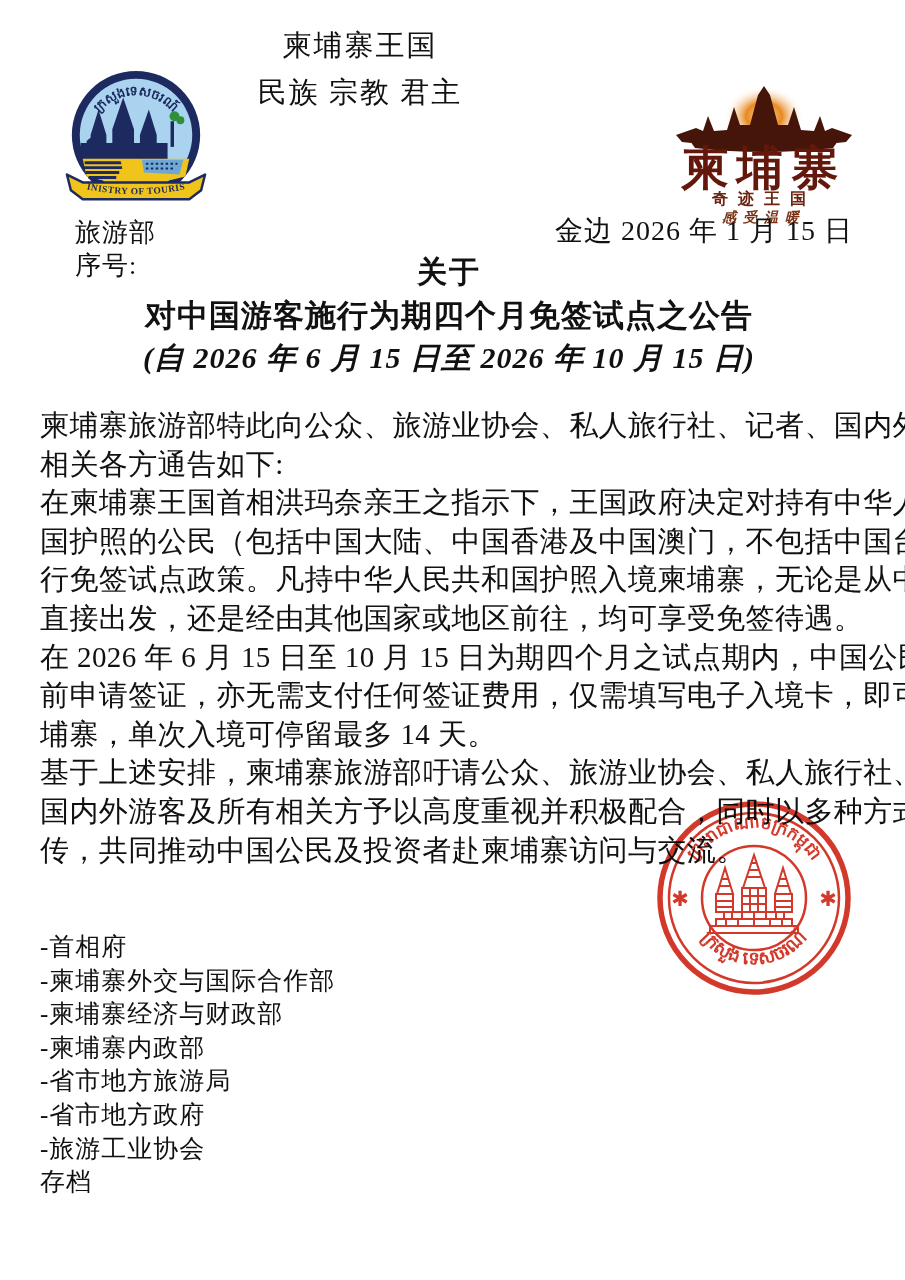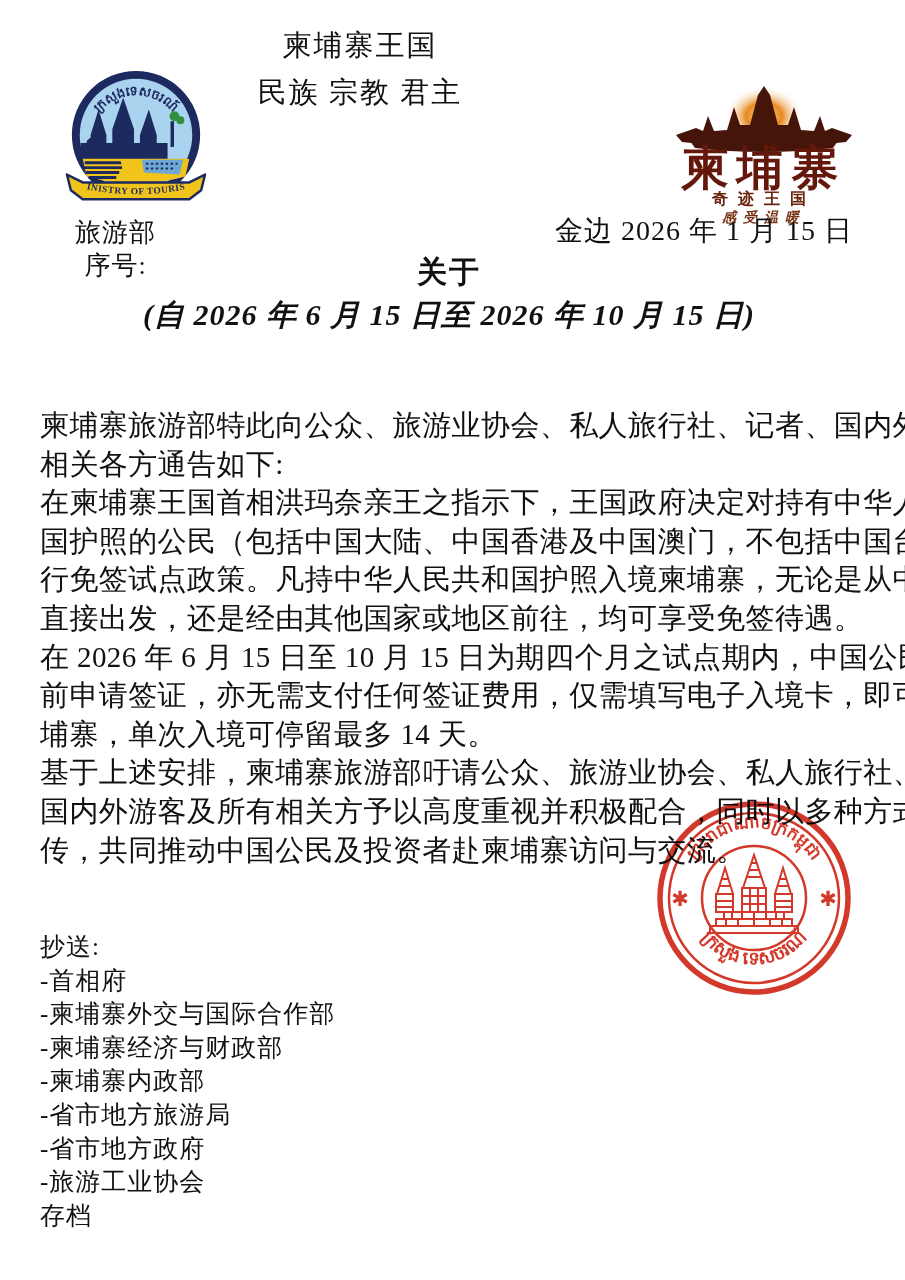--- a/index.html
+++ b/index.html
@@ -14,21 +14,21 @@
   .kingdom-header{
     position:absolute;top:22px;left:0;width:720px;
     text-align:center;
     font-size:29px;line-height:47px;
     letter-spacing:2px;
   }
   .ministry-emblem{position:absolute;left:57px;top:64px;width:158px;height:150px;}
   .tourism-logo{position:absolute;left:648px;top:80px;width:232px;height:148px;}
   .dept-block{
     position:absolute;left:75px;top:216px;
-    font-size:26px;line-height:33px;letter-spacing:1px;text-align:center;
+    font-size:26px;line-height:33px;letter-spacing:1px;
   }
   .date-line{
     position:absolute;top:212px;right:52px;
     font-size:28px;letter-spacing:1px;
   }
   .title-block{
     position:absolute;top:250px;left:0;width:898px;
     text-align:center;font-weight:bold;
   }
   .title-block .t1{font-size:30px;line-height:44px;letter-spacing:2px;}
@@ -111,40 +111,40 @@
 
 <div class="dept-block">
   <div>旅游部</div>
   <div>序号:</div>
 </div>
 
 <div class="date-line">金边  2026 年 1 月 15 日</div>
 
 <div class="title-block">
   <div class="t1">关于</div>
+  <div class="t2">对中国游客施行为期四个月免签试点之公告</div>
   <div class="t3">(自 2026 年 6 月 15 日至 2026 年 10 月 15 日)</div>
 </div>
 
 <div class="body-text">
   <div class="line">柬埔寨旅游部特此向公众、旅游业协会、私人旅行社、记者、国内外游客及</div>
   <div class="line">相关各方通告如下:</div>
   <div class="line">在柬埔寨王国首相洪玛奈亲王之指示下，王国政府决定对持有中华人民共和</div>
   <div class="line">国护照的公民（包括中国大陆、中国香港及中国澳门，不包括中国台湾）施</div>
   <div class="line">行免签试点政策。凡持中华人民共和国护照入境柬埔寨，无论是从中国境内</div>
   <div class="line">直接出发，还是经由其他国家或地区前往，均可享受免签待遇。</div>
   <div class="line">在 2026 年 6 月 15 日至 10 月 15 日为期四个月之试点期内，中国公民无需提</div>
   <div class="line">前申请签证，亦无需支付任何签证费用，仅需填写电子入境卡，即可入境柬</div>
   <div class="line">埔寨，单次入境可停留最多 14 天。</div>
   <div class="line">基于上述安排，柬埔寨旅游部吁请公众、旅游业协会、私人旅行社、记者、</div>
   <div class="line">国内外游客及所有相关方予以高度重视并积极配合，同时以多种方式广泛宣</div>
   <div class="line">传，共同推动中国公民及投资者赴柬埔寨访问与交流。</div>
 </div>
 
 <div class="cc-block">
-  <div>抄送:</div>
   <div>-首相府</div>
   <div>-柬埔寨外交与国际合作部</div>
   <div>-柬埔寨经济与财政部</div>
   <div>-柬埔寨内政部</div>
   <div>-省市地方旅游局</div>
   <div>-省市地方政府</div>
   <div>-旅游工业协会</div>
   <div>存档</div>
 </div>
 

